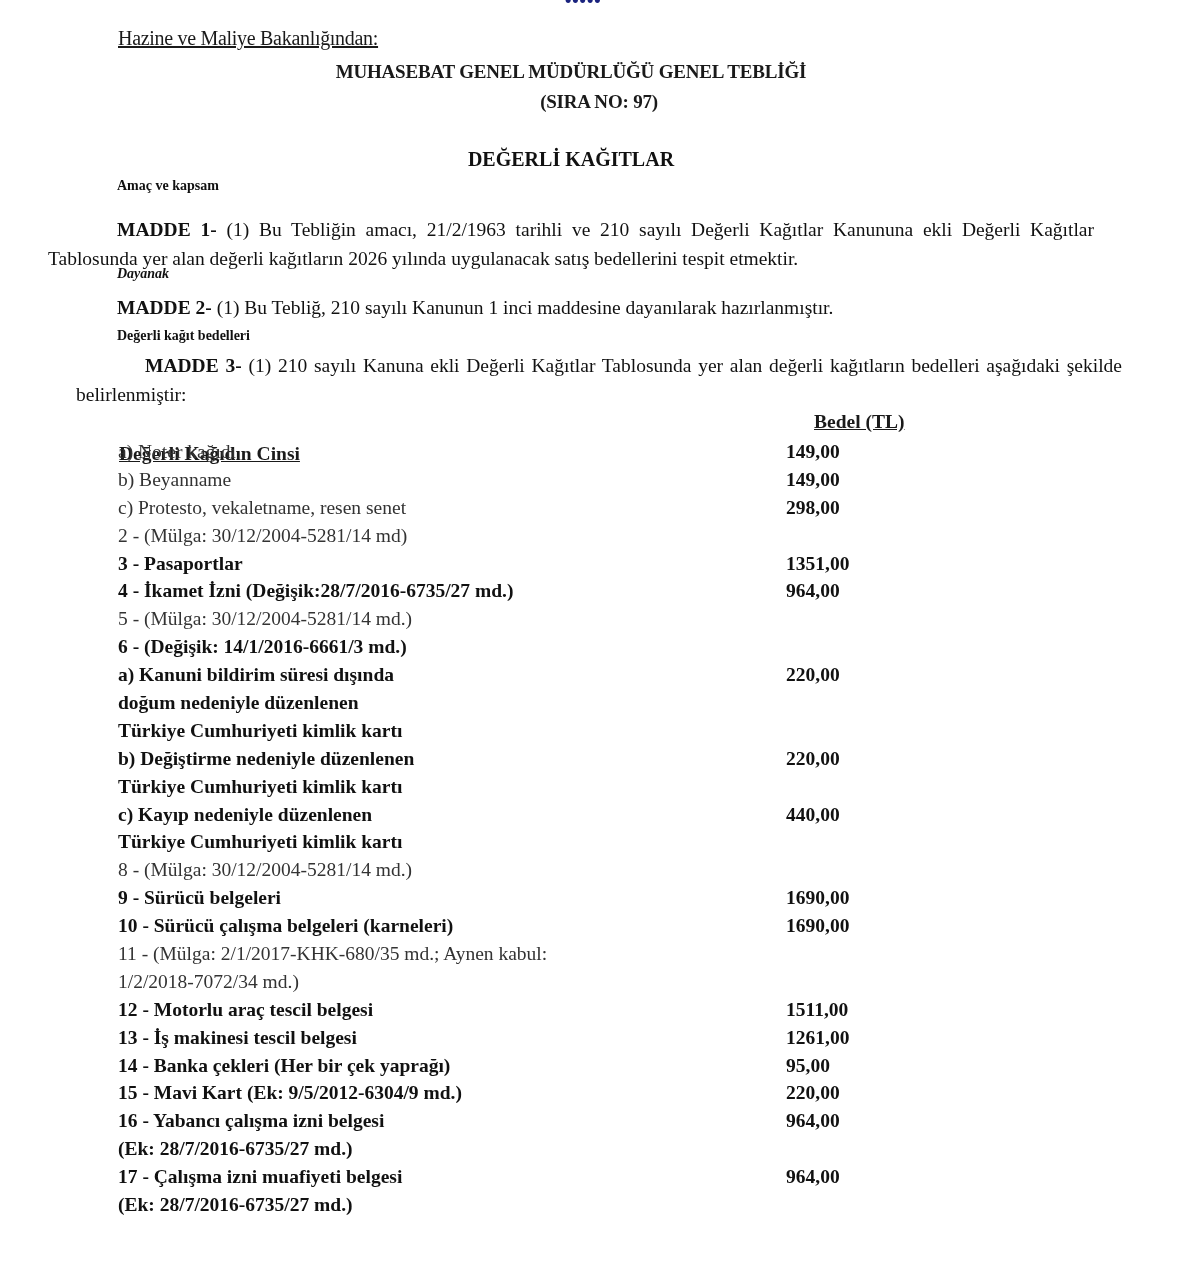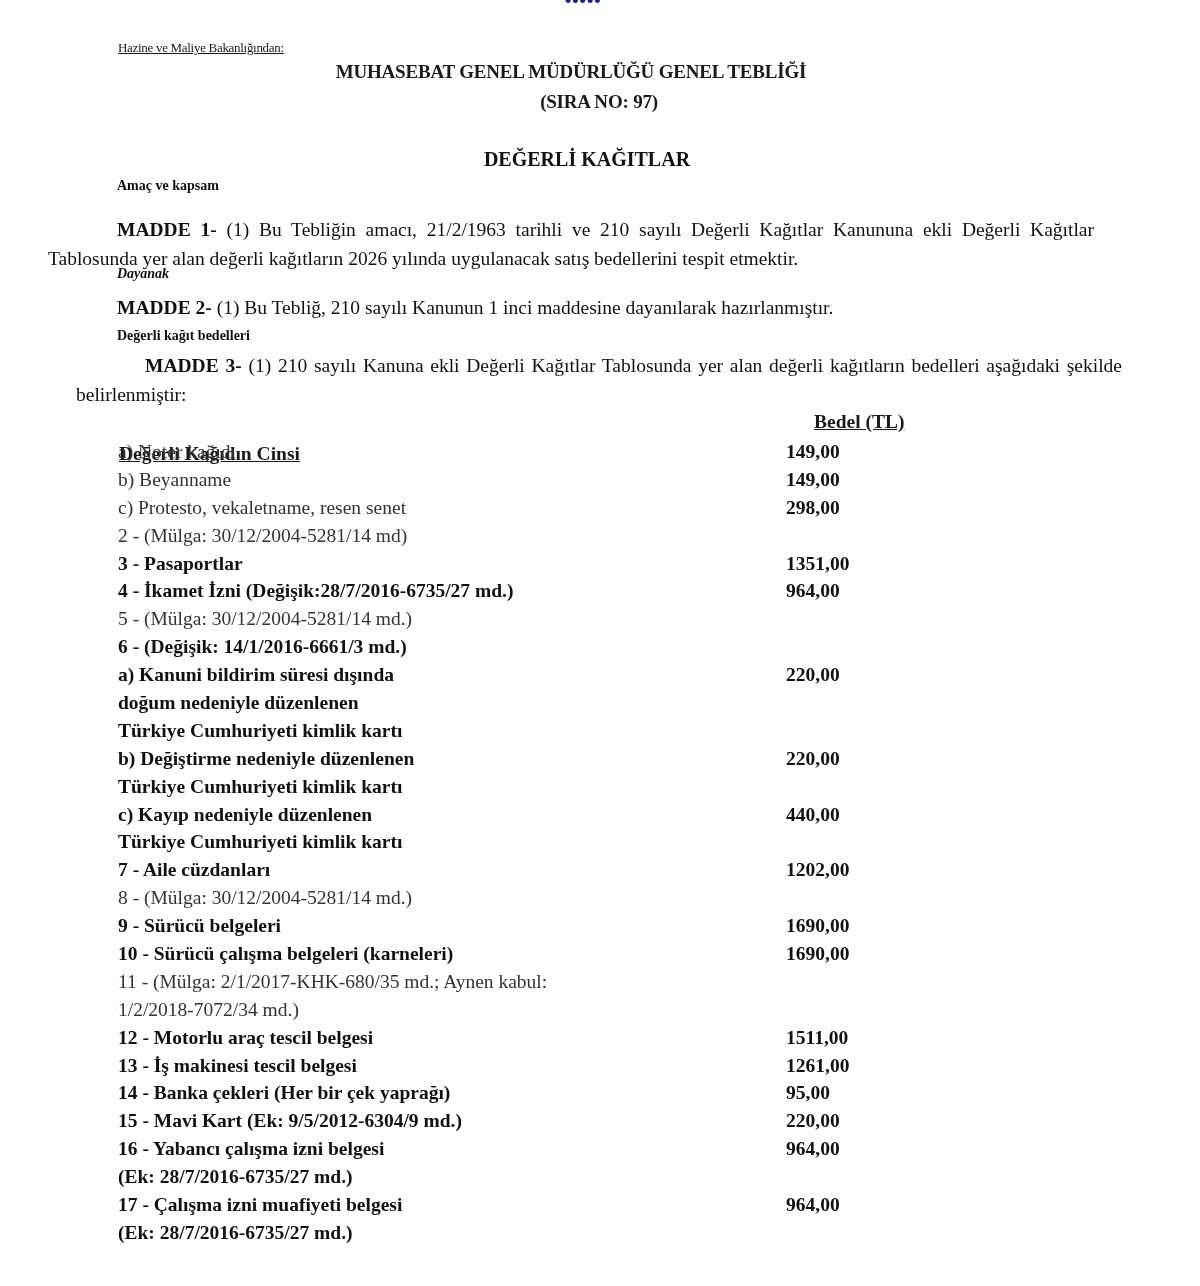--- a/index.html
+++ b/index.html
@@ -27,22 +27,22 @@
     }
     .page {
       position: absolute;
       left: 0;
       top: 0;
       width: 1200px;
     }
     .ministry {
       position: absolute;
       left: 118px;
-      top: 40px;
-      font-size: 13px;
+      top: 27px;
+      font-size: 20px;
       text-decoration: underline;
       color: #1a1a1a;
       letter-spacing: -0.3px;
     }
     .title {
       position: absolute;
       left: 0;
       width: 1142px;
       text-align: center;
       font-weight: bold;
@@ -53,21 +53,20 @@
     .title.t1 { top: 61px; }
     .title.t2 { top: 91px; padding-left: 28px; }
     .section-title {
       position: absolute;
       left: 0;
       width: 1142px;
       top: 148px;
       text-align: center;
       font-weight: bold;
       font-size: 20px;
-      margin-left: 16px;
     }
     .para {
       position: absolute;
       left: 48px;
       width: 1046px;
       font-size: 19.5px;
       line-height: 29px;
       text-align: justify;
     }
     .para .indent { display: inline-block; width: 69px; }
@@ -195,24 +194,20 @@
         <span class="amount"></span>
       </div>
       <div class="fee-row bold">
         <span class="item">c) Kayıp nedeniyle düzenlenen</span>
         <span class="amount">440,00</span>
       </div>
       <div class="fee-row bold">
         <span class="item">Türkiye Cumhuriyeti kimlik kartı</span>
         <span class="amount"></span>
       </div>
-      <div class="fee-row bold">
-        <span class="item">7 - Aile cüzdanları</span>
-        <span class="amount">1202,00</span>
-      </div>
       <div class="fee-row normal">
         <span class="item">8 - (Mülga: 30/12/2004-5281/14 md.)</span>
         <span class="amount"></span>
       </div>
       <div class="fee-row bold">
         <span class="item">9 - Sürücü belgeleri</span>
         <span class="amount">1690,00</span>
       </div>
       <div class="fee-row bold">
         <span class="item">10 - Sürücü çalışma belgeleri (karneleri)</span>

